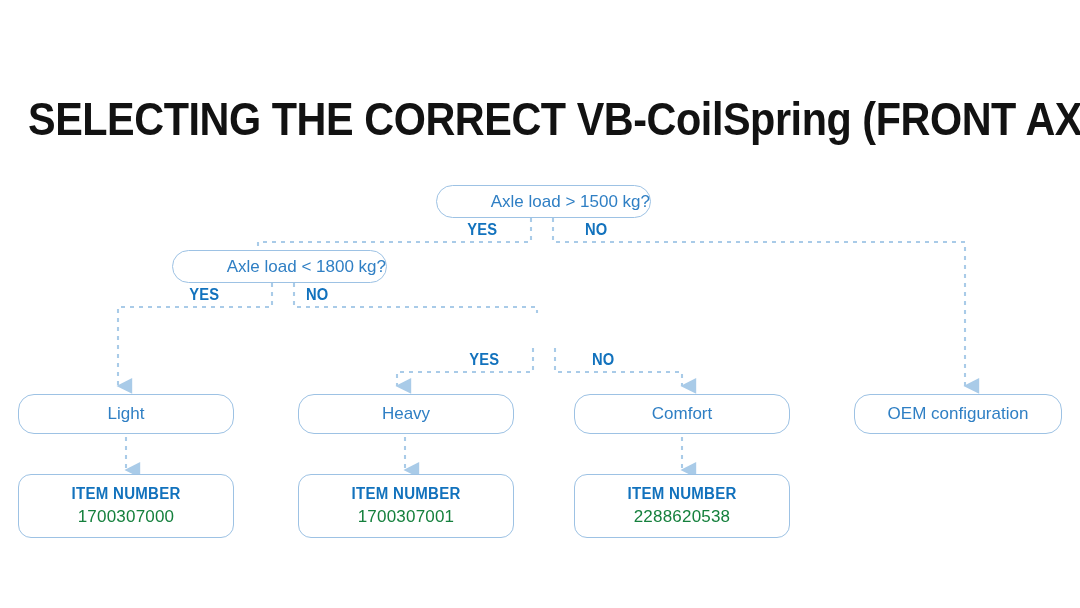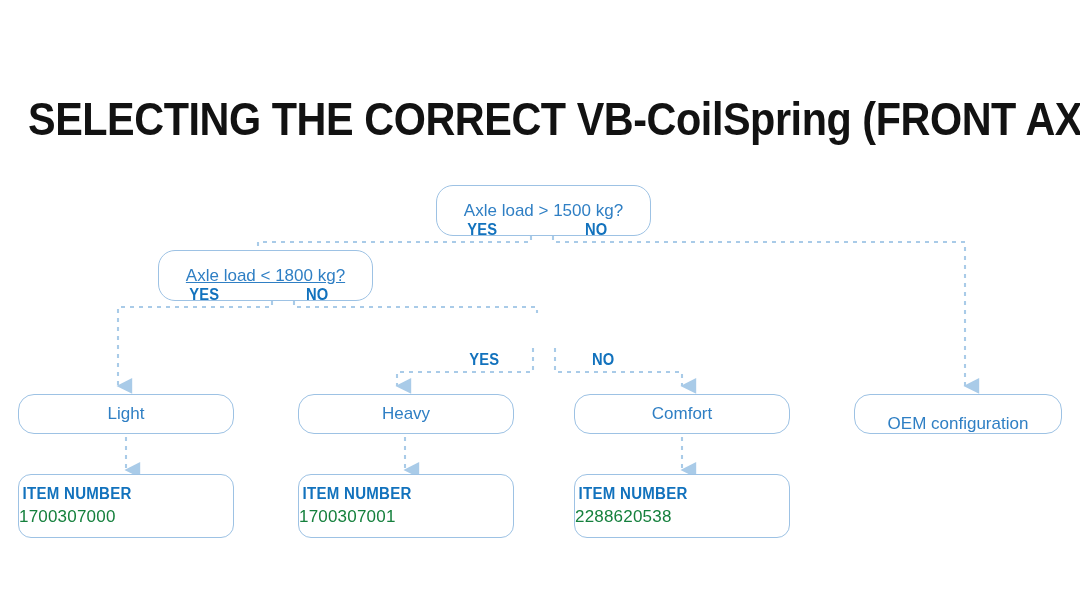--- a/index.html
+++ b/index.html
@@ -57,42 +57,43 @@
     background: #ffffff;
     display: flex;
     align-items: center;
     justify-content: center;
     color: #2f7fc4;
     font-size: 17px;
     line-height: 18px;
     white-space: nowrap;
   }
   .decision {
-    height: 51px;
+    height: 33px;
     border-radius: 17px;
+    justify-content: flex-end;
   }
   .result {
     height: 40px;
     border-radius: 16px;
   }
   .node-label {
     color: #2f7fc4;
     font-size: 17px;
   }
 
   
   .item-box {
     position: absolute;
     box-sizing: border-box;
     border: 1.6px solid #9dc2e4;
     border-radius: 13px;
     background: #ffffff;
     display: flex;
     flex-direction: column;
-    align-items: flex-start;
+    align-items: center;
     justify-content: center;
     gap: 4px;
   }
   .item-heading {
     color: #1272bd;
     font-family: "Liberation Sans Narrow", "Liberation Sans", sans-serif;
     font-weight: bold;
     font-size: 16px;
     letter-spacing: 0.3px;
     transform: scaleX(0.94);
@@ -148,39 +149,39 @@
       <path d="M 682 428 L 682 470" marker-end="url(#arw)"></path>
     </g>
   </svg>
 
   <div class="node decision" style="left:436px; top:185px; width:215px;">
     <span class="node-label">Axle load &gt; 1500 kg?</span>
   </div>
   <span class="branch" style="left:466px; top:221px;">YES</span>
   <span class="branch" style="left:584px; top:221px;">NO</span>
 
-  <div class="node decision" style="left:158px; top:250px; width:215px;text-decoration:underline;">
+  <div class="node decision" style="left:172px; top:250px; width:215px;">
     <span class="node-label">Axle load &lt; 1800 kg?</span>
   </div>
   <span class="branch" style="left:188px; top:286px;">YES</span>
   <span class="branch" style="left:305px; top:286px;">NO</span>
 
   <span class="branch" style="left:468px; top:351px;">YES</span>
   <span class="branch" style="left:591px; top:351px;">NO</span>
 
   <div class="node result" style="left:18px; top:394px; width:216px;">
     <span class="node-label">Light</span>
   </div>
   <div class="node result" style="left:574px; top:394px; width:216px;">
     <span class="node-label">Comfort</span>
   </div>
   <div class="node result" style="left:298px; top:394px; width:216px;">
     <span class="node-label">Heavy</span>
   </div>
-  <div class="node result" style="left:854px; top:394px; width:208px;align-items:flex-end;">
+  <div class="node result" style="left:854px; top:394px; width:208px;">
     <span class="node-label">OEM configuration</span>
   </div>
 
   <div class="item-box" style="left:18px; top:474px; width:216px; height:64px;">
     <span class="item-heading">ITEM NUMBER</span>
     <span class="item-value">1700307000</span>
   </div>
 
   <div class="item-box" style="left:298px; top:474px; width:216px; height:64px;">
     <span class="item-heading">ITEM NUMBER</span>

